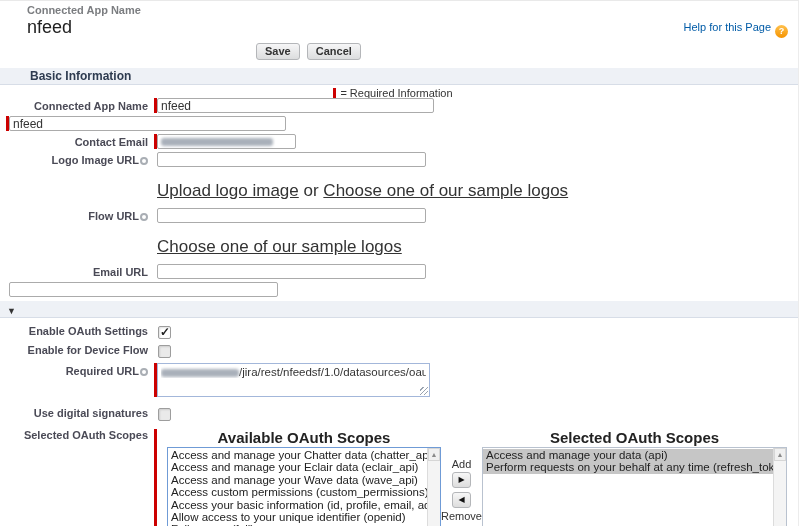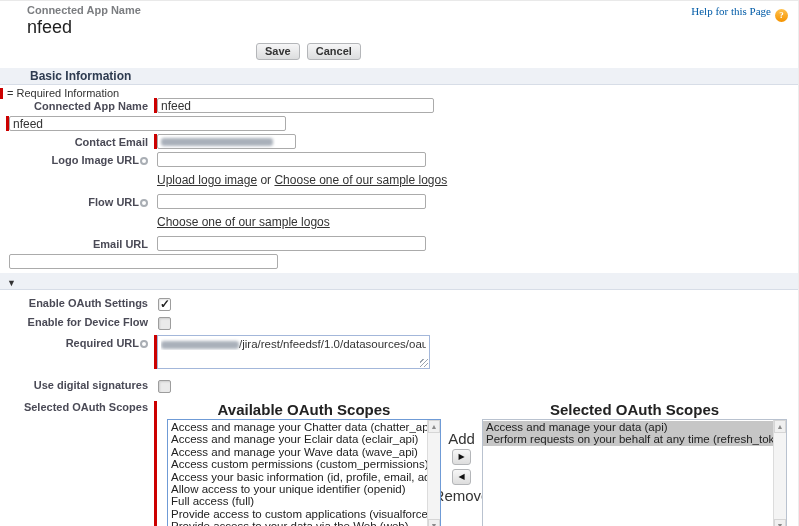--- a/index.html
+++ b/index.html
@@ -6,51 +6,51 @@
   html,body { margin:0; padding:0; background:#fff; }
   .page {
     width:799px; height:526px; position:relative; overflow:hidden;
     font-family:"Liberation Sans", sans-serif; font-size:11px; color:#333;
     background:#fff; border-top:1px solid #e9e9e9; border-right:1px solid #ececec;
   }
   
   .header { padding:3px 8px 0 27px; position:relative; }
   .entity-label { font-size:11px; font-weight:bold; color:#7b7d80; }
   .page-title { font-size:18px; color:#222; margin-top:1px; }
-  .help { position:absolute; top:4px; right:10px; font-size:11px;font-family:Liberation Serif, serif; }
+  .help { position:absolute; top:20px; right:10px; font-size:11px; }
   .help a { color:#015ba7; text-decoration:none; cursor:pointer; }
   .help-icon { display:inline-block; width:13px; height:13px; border-radius:50%;
     background:linear-gradient(#ffc14d,#f59300); color:#fff; font-size:9px; font-weight:bold;
     text-align:center; line-height:13px; margin-left:4px; vertical-align:-3px; cursor:pointer; }
   
   .btn-row { margin-top:5px; padding-left:256px; height:18px; }
   .btn { display:inline-block; font-size:11px; font-weight:bold; color:#333;
     background:linear-gradient(#f6f6f7,#dcddde); border:1px solid #b4b6b9; border-radius:3px;
     padding:1px 8px 2px; margin-right:4px; cursor:pointer; }
   
   .section-bar { margin-top:7px; background:#eef1f6; border-bottom:1px solid #d7dde7;
     height:17px; line-height:16px; font-size:12px; font-weight:bold; color:#2e3b50;
     padding-left:30px; position:relative; }
   .tri { position:absolute; left:7px; top:2px; font-size:9px; color:#333; cursor:pointer; }
-  .legend { text-align:left; padding:2px 12px 0 0; font-size:11px; color:#333; height:13px; }
+  .legend { text-align:center; padding:2px 12px 0 0; font-size:11px; color:#333; height:13px; }
   .req-chip { display:inline-block; width:3px; height:11px; background:#c00; vertical-align:-2px; margin-right:4px; }
   
   .form { margin-top:0; }
   .row { display:flex; align-items:flex-start; margin-bottom:3px; }
   .lbl { width:148px; text-align:right; font-weight:bold; color:#4a4a56; padding-top:2px; flex:none; }
   .fld { margin-left:6px; display:flex; align-items:stretch; }
   .stack { margin-left:6px; display:flex; flex-direction:column; }
   .reqbar { width:3px; background:#c00; flex:none; }
   .txt { height:15px; border:1px solid #ababab; border-radius:2px; font-size:12px;
     font-family:inherit; color:#333; padding:0 3px; margin:0; background:#fff; }
   .w-lg { width:277px; } .w-md { width:269px; } .w-sm { width:139px; }
   .fakeinput { border:1px solid #ababab; border-radius:2px; height:15px; width:139px;
     padding:0 3px; display:flex; align-items:center; background:#fff; }
   .redact { display:inline-block; background:#a9b0ba; border-radius:3px; filter:blur(1.5px); height:8px; }
-  .sub-links { margin:6px 0 4px; font-size:12px; }
+  .sub-links { margin:14px 0 4px; font-size:17px; }
   .link-dark { color:#333; text-decoration:underline; cursor:pointer; }
   .info-icon { display:inline-block; width:8px; height:8px; border:2px solid #a9aeb4;
     border-radius:50%; margin-left:1px; vertical-align:-1px; cursor:pointer; }
   
   .cbrow { margin-bottom:5px; }
   .cb { width:13px; height:13px; border:1px solid #9d9d9d; border-radius:2px;
     position:relative; margin-left:10px; margin-top:1px; cursor:pointer;
     box-shadow:inset 1px 1px 2px rgba(0,0,0,.12); background:#eaeaea; }
   .cb.checked { background:#fff; }
   .cb.checked::after { content:"\2713"; position:absolute; top:-2px; left:1px;
@@ -71,21 +71,21 @@
   .w-avail { width:274px; } .w-sel { width:305px; }
   .list-inner { position:absolute; top:0; left:0; right:13px; bottom:0; padding-top:1px; overflow:hidden; }
   .opt { font-size:11.5px; line-height:12.4px; padding-left:3px; white-space:nowrap; color:#222; cursor:default; }
   .sel .opt { background:#c6c6c6; }
   .vscroll { position:absolute; top:0; right:0; bottom:0; width:13px; background:#f4f4f4;
     border-left:1px solid #dcdcdc; cursor:pointer; }
   .vs-btn { position:absolute; left:0; right:0; height:13px; background:#f0f0f0;
     border:1px solid #d6d6d6; font-size:7px; color:#8a8a8a; text-align:center; line-height:11px; }
   .vs-up { top:0; } .vs-dn { bottom:0; }
   .mid-col { width:41px; display:flex; flex-direction:column; align-items:center; padding-top:29px; flex:none; }
-  .mid-lbl { font-size:15px; color:#333; }
+  .mid-lbl { font-size:11px; color:#333; }
   .arrow-btn { width:19px; height:16px; background:linear-gradient(#f7f7f7,#dddddd);
     border:1px solid #b4b6b9; border-radius:3px; font-size:8px; line-height:14px;
     text-align:center; color:#111; margin:2px 0; cursor:pointer; }
   .mt8 { margin-top:8px; } .mt10 { margin-top:10px; } .mt7 { margin-top:7px; }
 </style>
 </head>
 <body>
 
 <div class="page">
 

